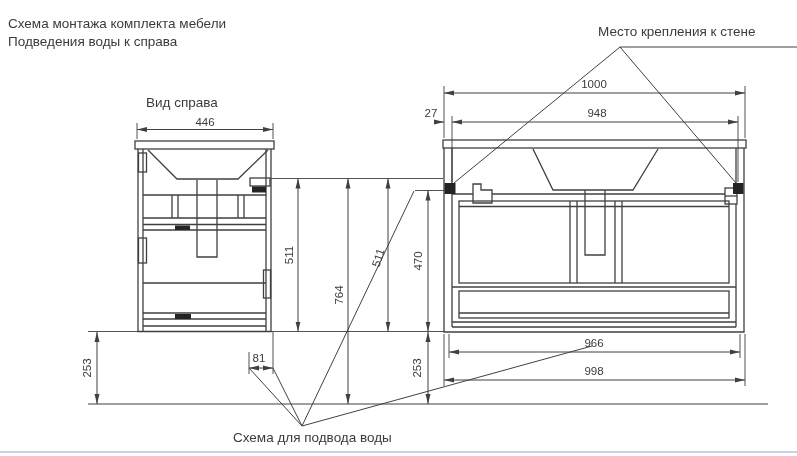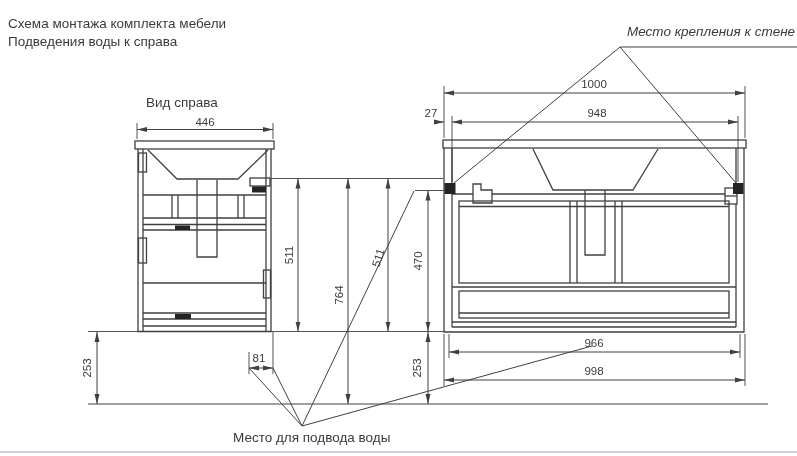--- a/index.html
+++ b/index.html
@@ -3,39 +3,39 @@
 <meta charset="utf-8">
 <style>
   html,body{margin:0;padding:0;background:#ffffff;}
   #stage{
     position:relative;width:797px;height:456px;background:#ffffff;overflow:hidden;
     font-family:"Liberation Sans",sans-serif;color:#3b3b3b;
   }
   .lbl{position:absolute;font-size:13.5px;line-height:1.32;color:#3b3b3b;white-space:nowrap;}
   #title-block{top:15px;left:8px;}
   #side-view-label{top:94px;left:146px;}
-  #wall-mount-label{top:23px;left:627px;font-style:italic;}
+  #wall-mount-label{top:23px;left:598px;}
   #water-supply-label{top:429px;left:233px;}
   #drawing-svg{position:absolute;top:0;left:0;}
   #bottom-accent{position:absolute;left:0;top:451px;width:797px;height:2px;opacity:.75;}
   text{font-family:"Liberation Sans",sans-serif;font-size:11.5px;fill:#3b3b3b;}
 </style>
 </head>
 <body>
 
 <div id="stage">
 
   <div id="title-block" class="lbl">
     <span style="display:block">Схема монтажа комплекта мебели</span>
     <span style="display:block">Подведения воды к справа</span>
   </div>
 
   <div id="side-view-label" class="lbl">Вид справа</div>
   <div id="wall-mount-label" class="lbl">Место крепления к стене</div>
-  <div id="water-supply-label" class="lbl">Место для подвода воды</div>
+  <div id="water-supply-label" class="lbl">Схема для подвода воды</div>
 
   <svg id="drawing-svg" width="797" height="456" viewBox="0 0 797 456">
     <defs>
       <marker id="arr" viewBox="0 0 10 6" refX="10" refY="3" markerWidth="10" markerHeight="6" orient="auto-start-reverse">
         <path d="M0,0.5 L10,3 L0,5.5 Z" fill="#404040"></path>
       </marker>
     </defs>
 
     <g stroke="#404040" stroke-width="1.3" fill="none">
       <rect x="135" y="141" width="139" height="8"></rect>

